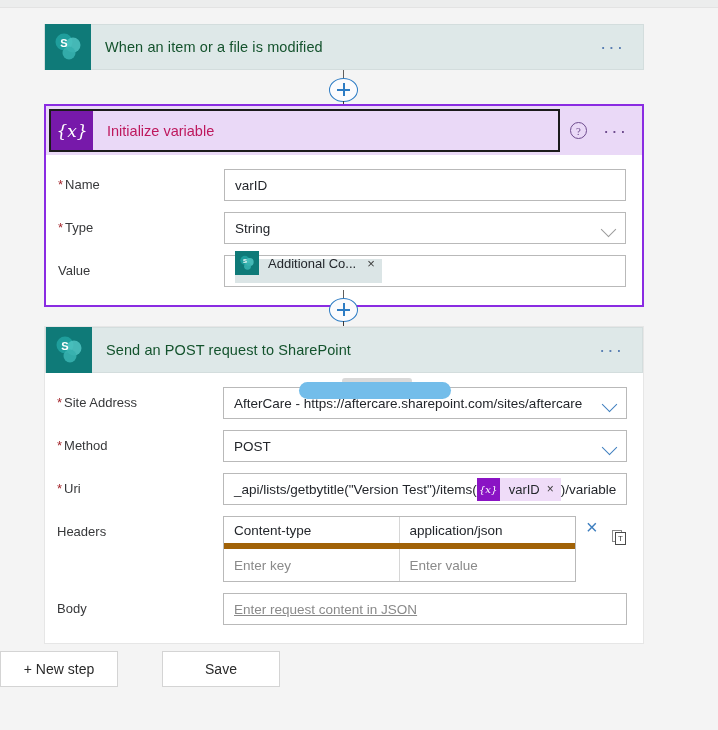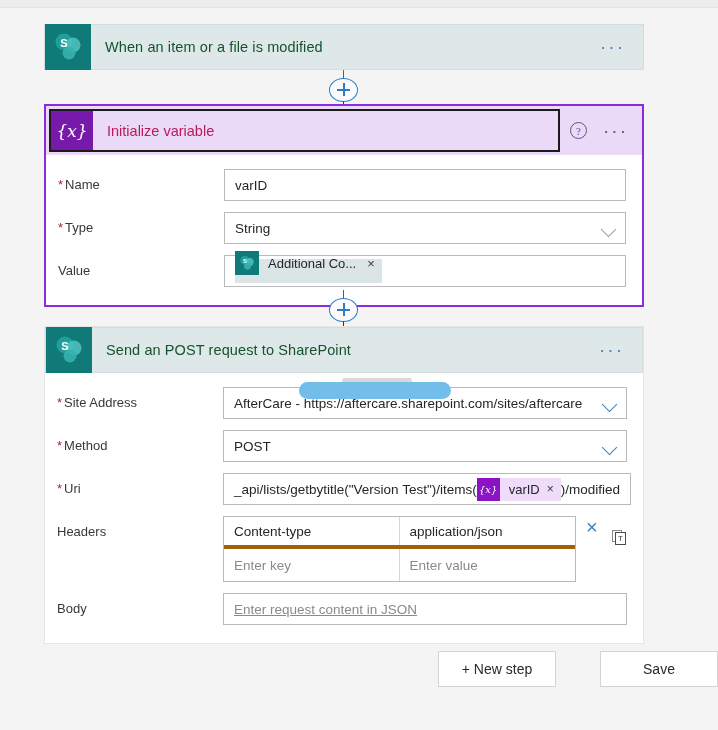--- a/index.html
+++ b/index.html
@@ -249,21 +249,21 @@
     background: #b9b9b9;
     border-radius: 3px;
     opacity: .55;
   }
   .site-val { position: relative; overflow: visible; }
 
   
   .headers-wrap { display: flex; align-items: flex-start; }
   .hgrid { flex: 1 1 auto; border: 1px solid #b9b9b9; background: #fff; }
   .hrow { display: flex; height: 32px; }
-  .hrow:first-child { border-bottom: 4px solid #a16207; }
+  .hrow:first-child { border-bottom: 6px solid #a16207; }
   .hcell {
     flex: 1 1 50%;
     display: flex; align-items: center;
     padding: 0 10px;
     font-size: 13.5px;
     color: #23262b;
   }
   .hcell.key { border-right: 1px solid #d6d6d6; }
   .hcell.ph { color: #8a8a8a; }
   .hdr-tools {
@@ -298,21 +298,21 @@
     background: #fff;
     display: flex; align-items: center; justify-content: center;
     font-size: 8px; color: #3a3a3a;
     font-family: "Liberation Sans", sans-serif;
   }
 
   
   .btn-bar {
     position: absolute; top: 651px; left: 0;
     width: 718px;
-    display: flex; justify-content: flex-end; gap: 44px;
+    display: flex; justify-content: flex-start; gap: 44px;
   }
   .btn {
     min-width: 118px; height: 36px;
     border: 1px solid #d4d4d4;
     background: #ffffff;
     color: #2a2a2a;
     font-size: 14px;
     font-family: "Liberation Sans", sans-serif;
     display: flex; align-items: center; justify-content: center;
     cursor: pointer;
@@ -462,21 +462,21 @@
         </div>
         <div class="f-control">
           <div class="txt-field">
             <span class="uri-inline">
               <span class="plain">_api/lists/getbytitle("Version Test")/items(</span>
               <span class="token-var">
                 <span class="tokv-ic">{x}</span>
                 <span class="tokv-label">varID</span>
                 <span class="tokv-x">×</span>
               </span>
-              <span class="plain">)/modified</span>
+              <span class="plain">)/variable</span>
             </span>
           </div>
         </div>
       </div>
 
       <div class="form-row">
         <div class="f-label">Headers</div>
         <div class="f-control headers-wrap">
           <div class="hgrid">
             <div class="hrow">

